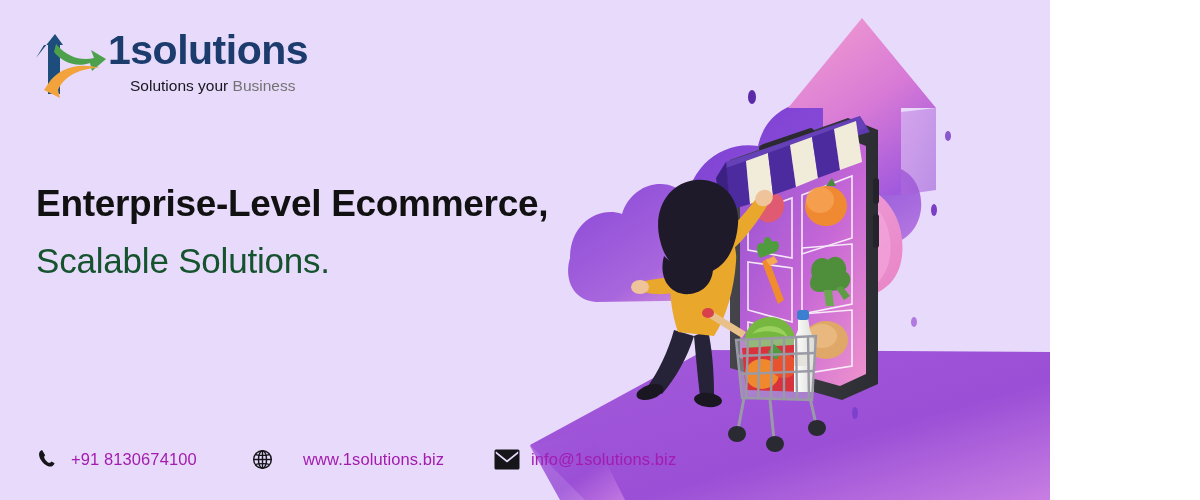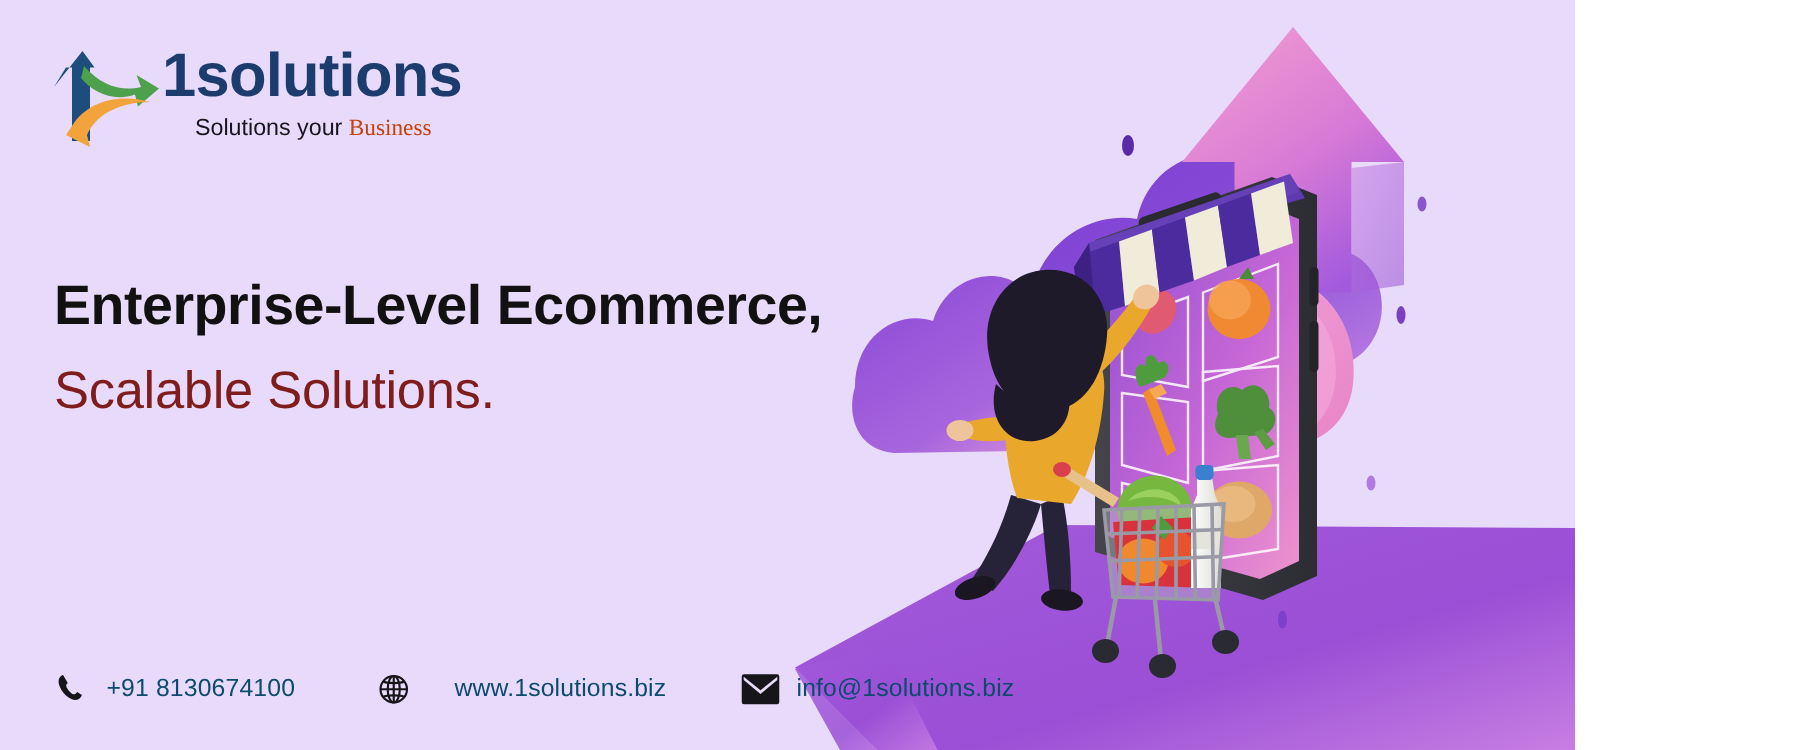--- a/index.html
+++ b/index.html
@@ -32,36 +32,36 @@
     font-size:41px; font-weight:bold;
     color:#1c3c6e; letter-spacing:-0.5px;
     line-height:1.0;
   }
   .logo-tag {
     font-size:15.5px; line-height:1.1;
     margin-top:6px; margin-left:22px;
     white-space:nowrap;
   }
   .logo-tag .tag-dark { color:#16161d; }
-  .logo-tag .tag-green { color:#c2410c;font-family:Liberation Serif, serif; }
+  .logo-tag .tag-green { color:#737373; }
 
   
   .headline {
     position:absolute; left:36px; top:182px;
     width:640px;
   }
   .headline-line1 {
     font-size:37px; font-weight:bold;
     color:#111111; line-height:1.18;
     letter-spacing:-0.3px;
     white-space:nowrap;
   }
   .headline-line2 {
     font-size:35px; font-weight:normal;
-    color:#7f1d1d; line-height:1.18;
+    color:#14532d; line-height:1.18;
     margin-top:14px;
     letter-spacing:-0.2px;
     white-space:nowrap;
   }
 
   
   .contact-bar {
     position:absolute; left:34px; bottom:28px;
     display:flex; align-items:center;
     gap:0px;
@@ -73,21 +73,21 @@
   }
   .contact-item.phone   { width:215px; }
   .contact-item.website { width:245px;gap:28px; }
   .contact-item.email   { width:auto; }
   .contact-icon {
     width:26px; height:26px;
     display:flex; align-items:center; justify-content:center;
     flex:0 0 auto;
   }
   .contact-text {
-    font-size:16.5px; color:#0c4a6e;
+    font-size:16.5px; color:#a21caf;
     white-space:nowrap;
     letter-spacing:0.1px;
   }
 
   
   .illustration {
     position:absolute;
     right:0; top:0;
     width:520px; height:500px;
   }

